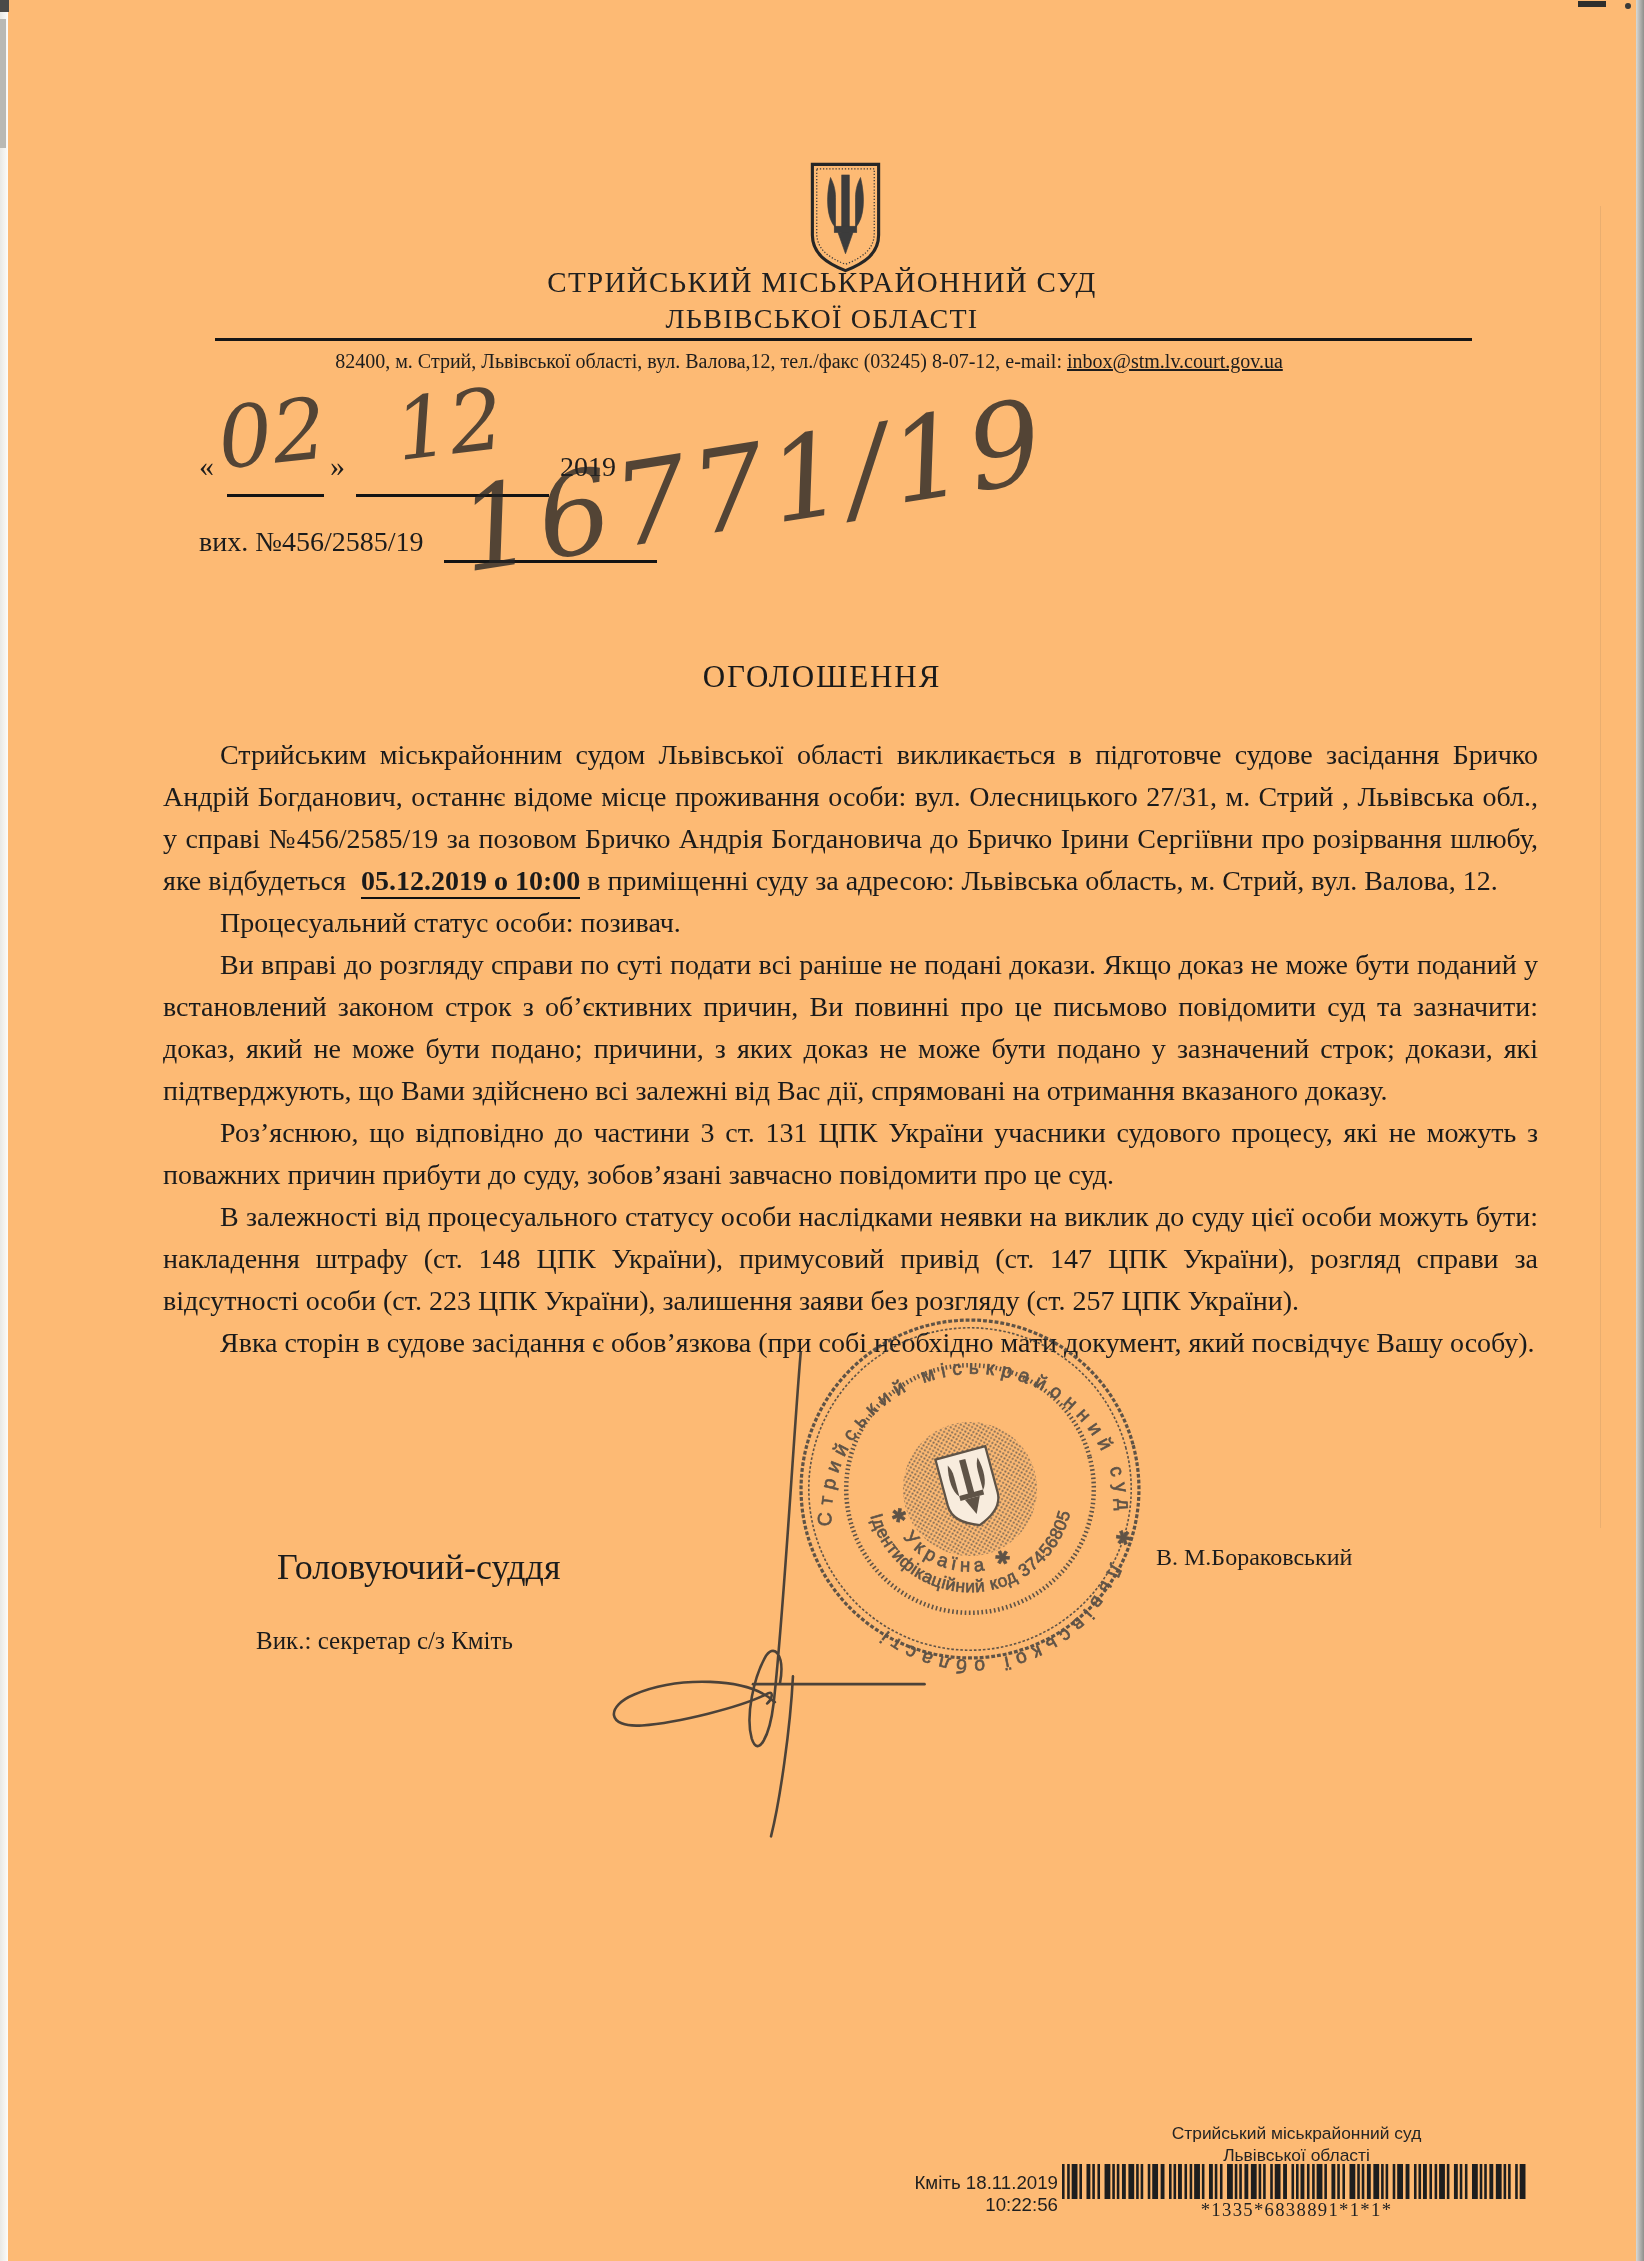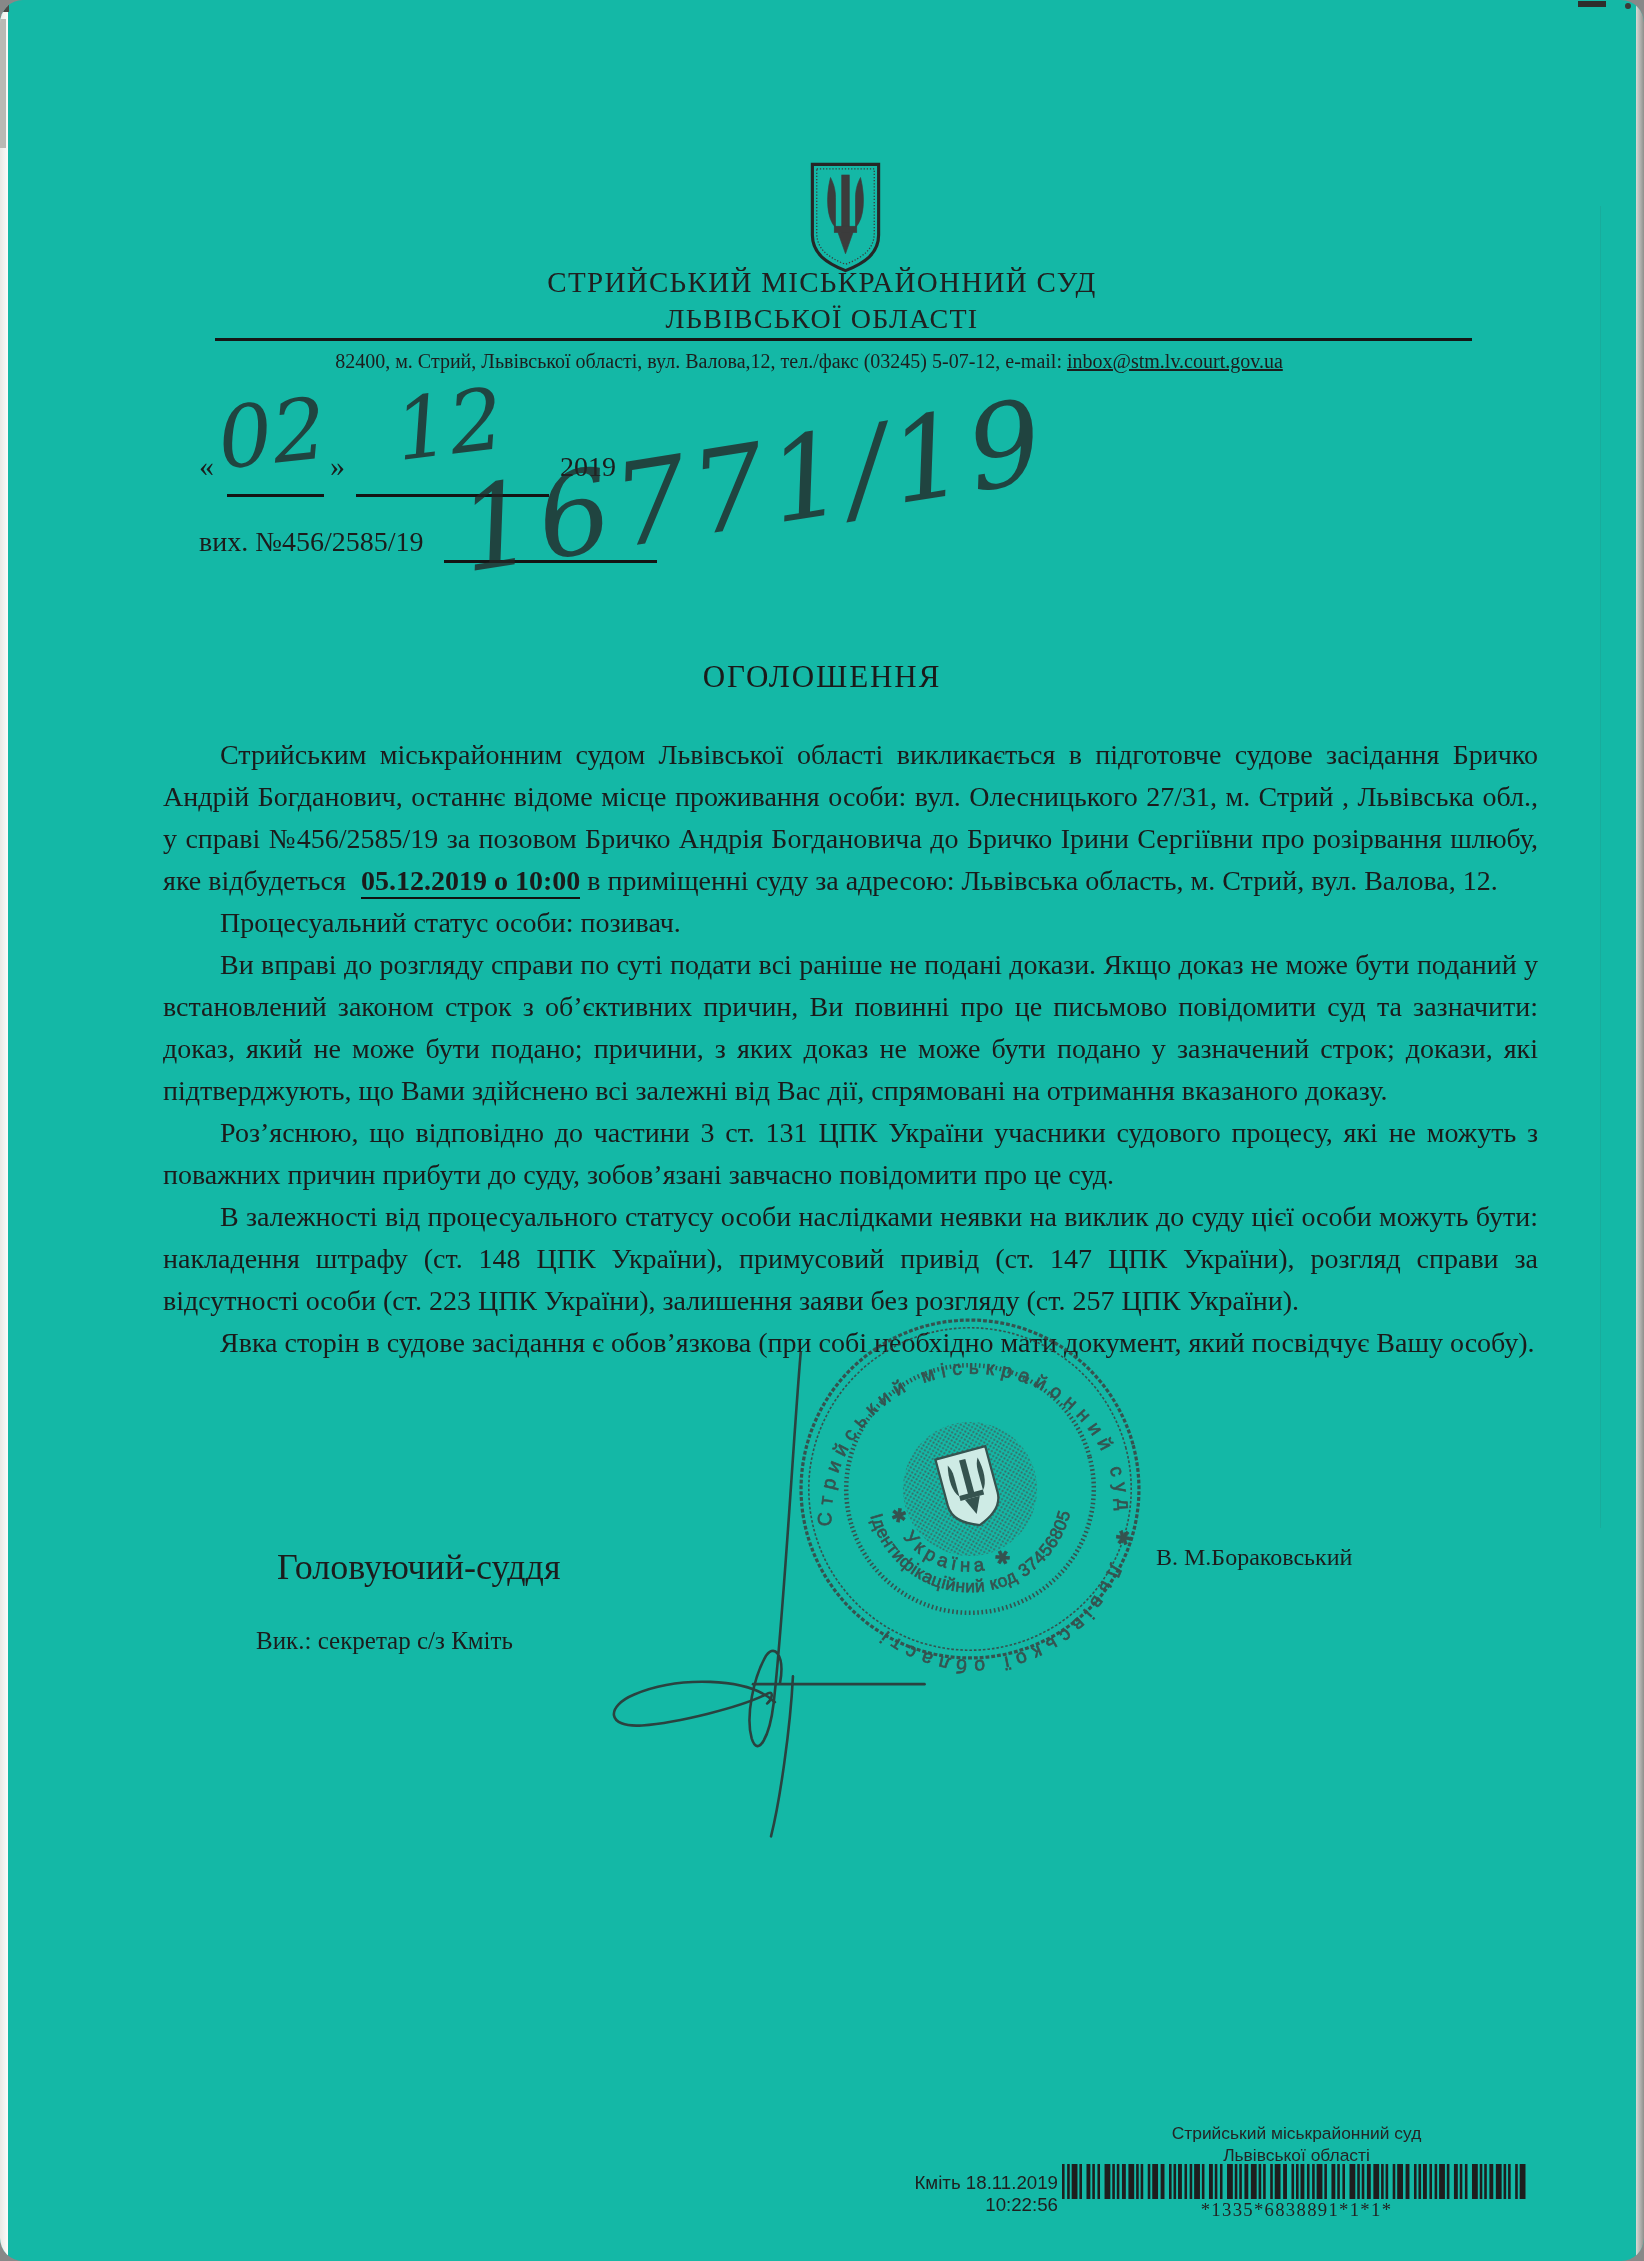--- a/index.html
+++ b/index.html
@@ -1,19 +1,19 @@
 <!DOCTYPE html>
 <html style="font-size:10.3px"><head>
 <meta charset="utf-8">
 <style>
   html,body{margin:0;padding:0;background:#888;}
   .page{
     position:relative; width:1644px; height:2261px;
-    background:#14b8a6; overflow:hidden;
-    font-family:"Liberation Serif", serif; color:#1c1c1c;border-radius:23px;
+    background:#fdba74; overflow:hidden;
+    font-family:"Liberation Serif", serif; color:#1c1c1c;
   }
   
   .edge-right{position:absolute; right:0; top:0; width:8.4px; height:2261px;
     background:linear-gradient(to right,#d9d9d5,#8f8f8c);}
   .edge-left{position:absolute; left:0; top:0; width:8.4px; height:2261px;
     background:linear-gradient(to right,#e9e9e5,#fcfcfa);}
   .edge-left-mark1{position:absolute; left:0; top:19.3px; width:5.8px; height:129px; background:#b9b9b4;}
   .edge-left-mark2{position:absolute; left:0; top:0; width:9px; height:11.6px; background:#4a4a48;}
   .corner-mark-tr1{position:absolute; left:1578px; top:1.3px; width:28px; height:5.8px; background:#2e2e2c;}
   .corner-mark-tr2{position:absolute; left:1625px; top:3.2px; width:5.8px; height:5.8px; background:#3a3a38; border-radius:50%;}
@@ -88,21 +88,21 @@
       <rect x="54" y="22" width="12" height="96"></rect>
       <rect x="42" y="104" width="36" height="10"></rect>
       <path d="M48,114 L60,148 L72,114 Z"></path>
     </g>
   </svg>
 
   <div class="court-title">СТРИЙСЬКИЙ МІСЬКРАЙОННИЙ СУД</div>
   <div class="court-subtitle">ЛЬВІВСЬКОЇ ОБЛАСТІ</div>
   <div class="header-rule"></div>
   <div class="address-line">
-    <span>82400, м. Стрий, Львівської області, вул. Валова,12, тел./факс (03245) 5-07-12, e-mail: </span><span class="email">inbox@stm.lv.court.gov.ua</span>
+    <span>82400, м. Стрий, Львівської області, вул. Валова,12, тел./факс (03245) 8-07-12, e-mail: </span><span class="email">inbox@stm.lv.court.gov.ua</span>
   </div>
 
   <div class="q-open">«</div>
   <div class="blank-line bl-day"></div>
   <div class="q-close">»</div>
   <div class="blank-line bl-month"></div>
   <div class="year-printed">2019</div>
   <div class="handwriting hw-day">02</div>
   <div class="handwriting hw-month">12</div>
   <div class="outgoing">вих. №456/2585/19</div>

